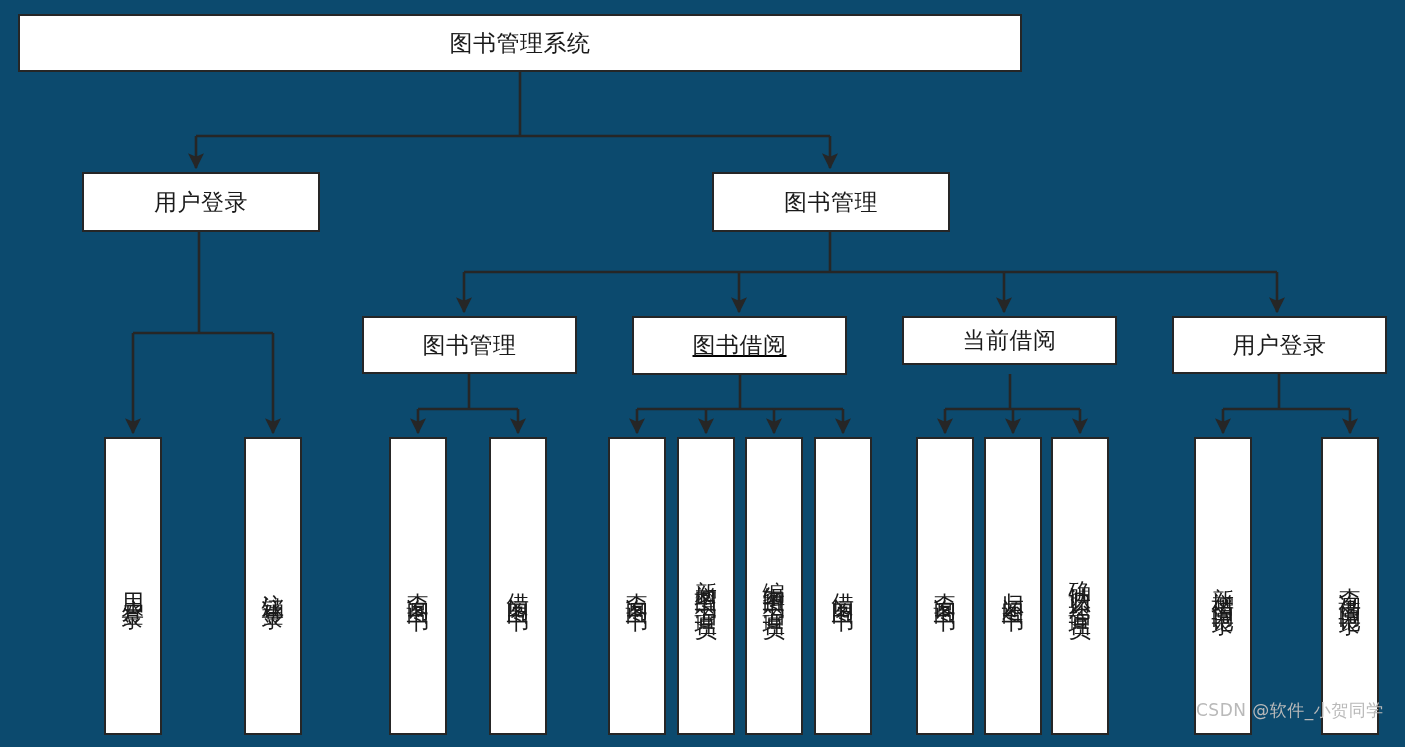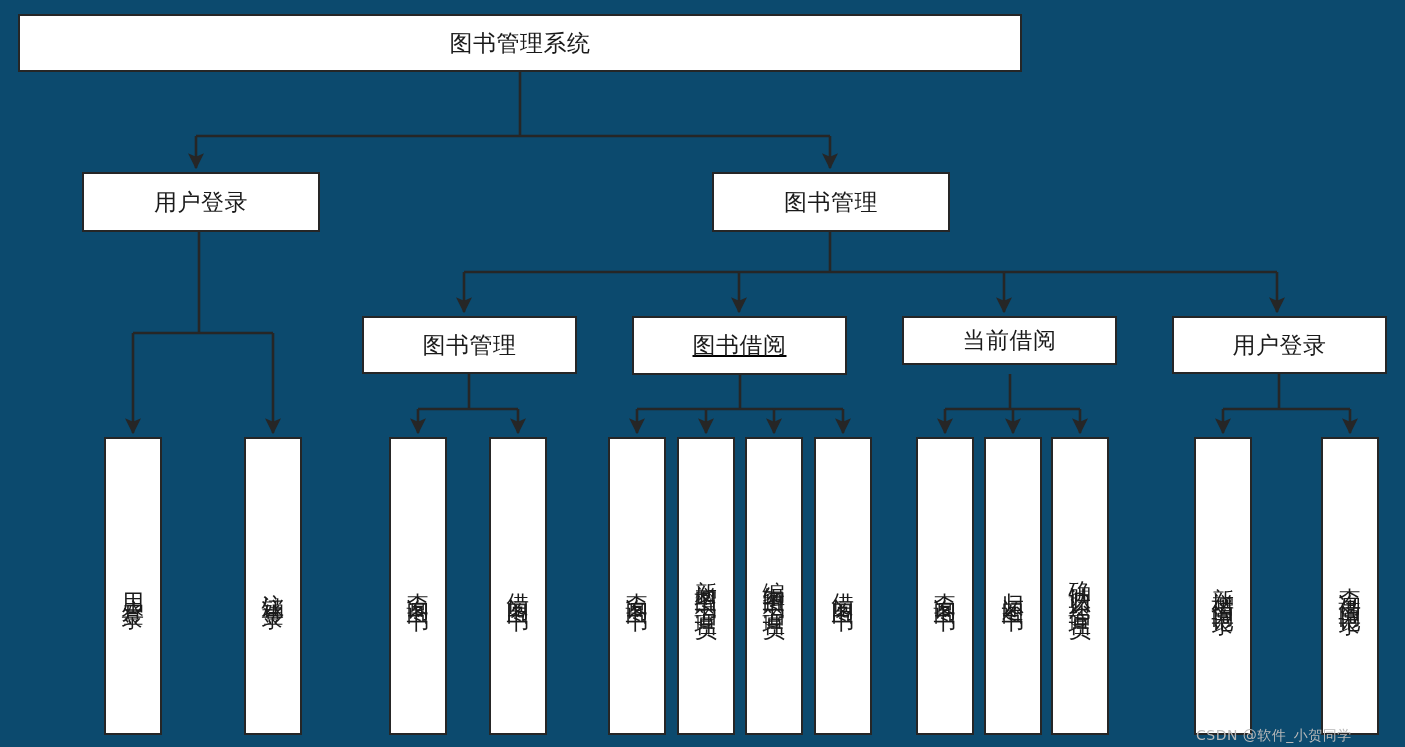--- a/index.html
+++ b/index.html
@@ -68,22 +68,22 @@
     justify-content: center;
   }
   
   .node.vert.long .node-label {
     align-items: flex-start;
     padding-top: 2px;
   }
   .watermark {
     position: absolute;
     left: 1196px;
-    top: 727px;
-    font-size: 14px;
+    top: 699px;
+    font-size: 17px;
     color: #b9b9b9;
     letter-spacing: 0.5px;
     z-index: 3;
     white-space: nowrap;
   }
 </style>
 </head>
 <body>
 
 <div id="canvas">

